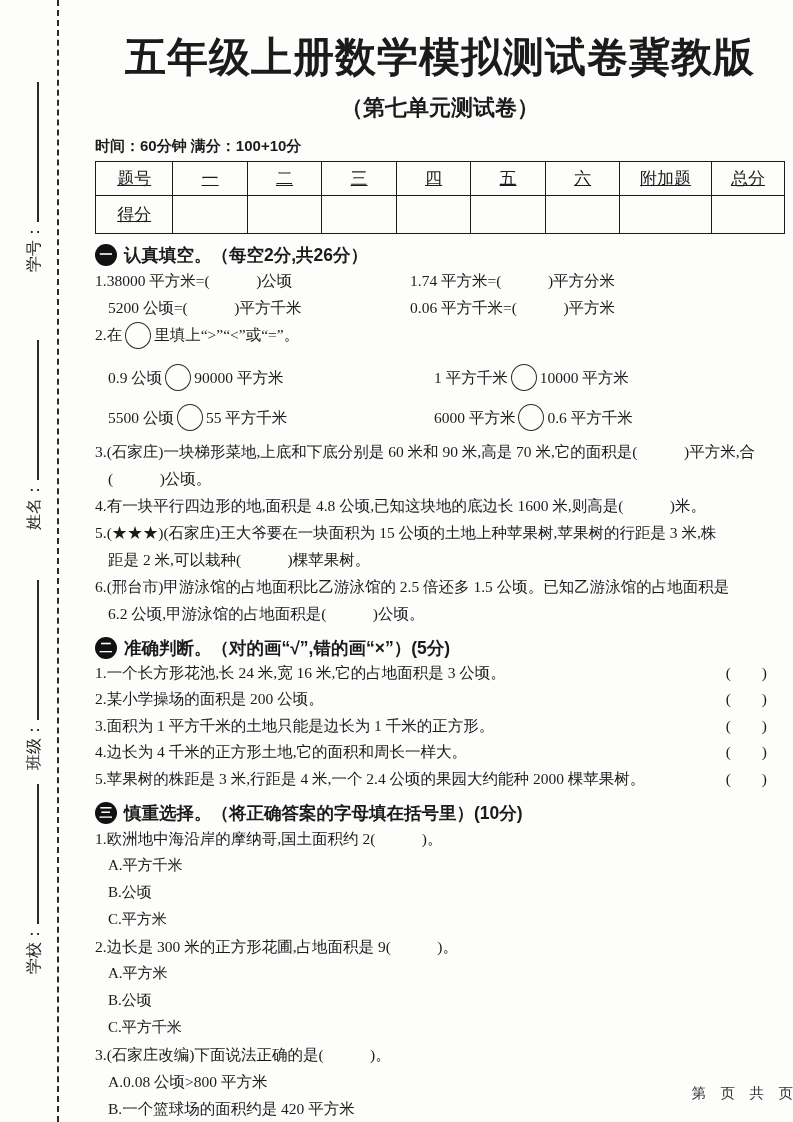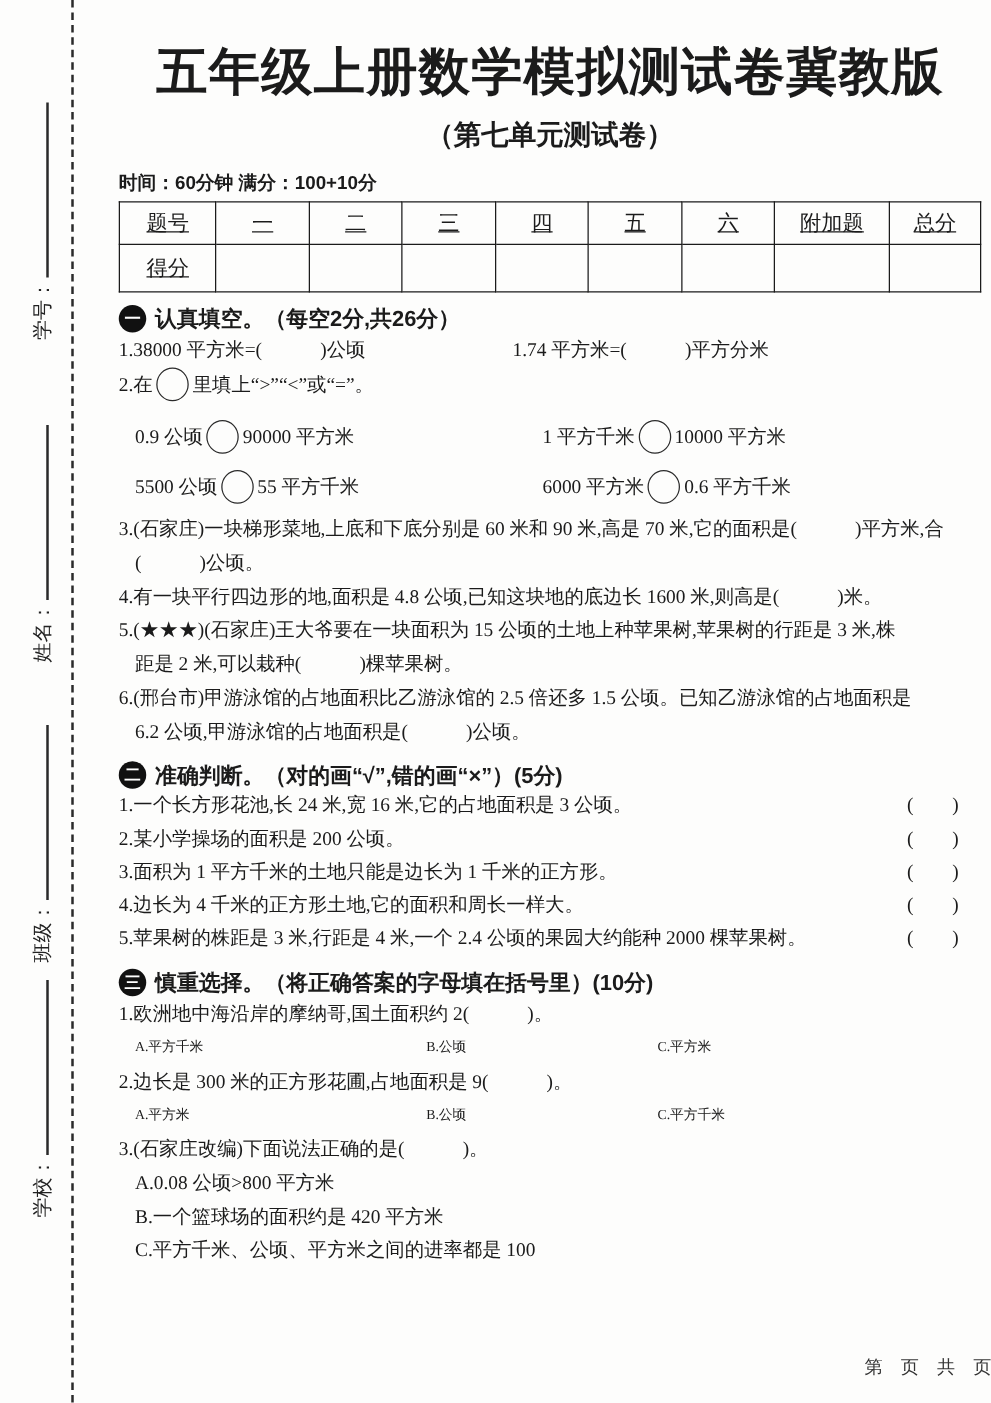--- a/index.html
+++ b/index.html
@@ -69,21 +69,21 @@
   .two-col .c2 { flex:1; }
   .cmp-circle {
     display:inline-block; width:24px; height:25px;
     border:1.5px solid #2a2a2a; border-radius:50%;
     vertical-align:middle; margin:0 3px 3px 3px;
   }
   .pair-row { margin-top:12px; height:28px;gap:24px; }
   .judge-row { display:flex; font-size:15.5px; line-height:26.5px; }
   .judge-row .jtext { flex:1; }
   .judge-row .jbracket { width:90px; text-align:right; padding-right:18px; box-sizing:border-box; }
-  .opts { display:flex; font-size:11px; line-height:27px; padding-left:13px; }
+  .opts { display:flex; font-size:15px; line-height:27px; padding-left:13px;flex-direction:column; }
   .opts .oA { width:233px; }
   .opts .oB { width:185px; }
   .opts .oC { flex:1; }
   .opt-line { font-size:15.5px; line-height:27px; padding-left:13px; }
   .footer {
     position:absolute; left:0; top:1084px; width:793px;
     text-align:right; font-size:14.5px; color:#333;
   }
 </style>
 </head>
@@ -139,20 +139,24 @@
 
   <div class="sec-header">
     <span class="sec-icon">一</span>
     <span>认真填空。（每空2分,共26分）</span>
   </div>
 
   <div class="q two-col">
     <span class="c1">1.38000 平方米=(　　　)公顷</span>
     <span class="c2">1.74 平方米=(　　　)平方分米</span>
   </div>
+  <div class="q two-col">
+    <span class="c1 indent">5200 公顷=(　　　)平方千米</span>
+    <span class="c2">0.06 平方千米=(　　　)平方米</span>
+  </div>
 
   <div class="q">
     <span>2.在</span><span class="cmp-circle"></span><span>里填上“&gt;”“&lt;”或“=”。</span>
   </div>
   <div class="q two-col pair-row">
     <span class="c1 indent"><span>0.9 公顷</span><span class="cmp-circle"></span><span>90000 平方米</span></span>
     <span class="c2"><span>1 平方千米</span><span class="cmp-circle"></span><span>10000 平方米</span></span>
   </div>
   <div class="q two-col pair-row">
     <span class="c1 indent"><span>5500 公顷</span><span class="cmp-circle"></span><span>55 平方千米</span></span>

